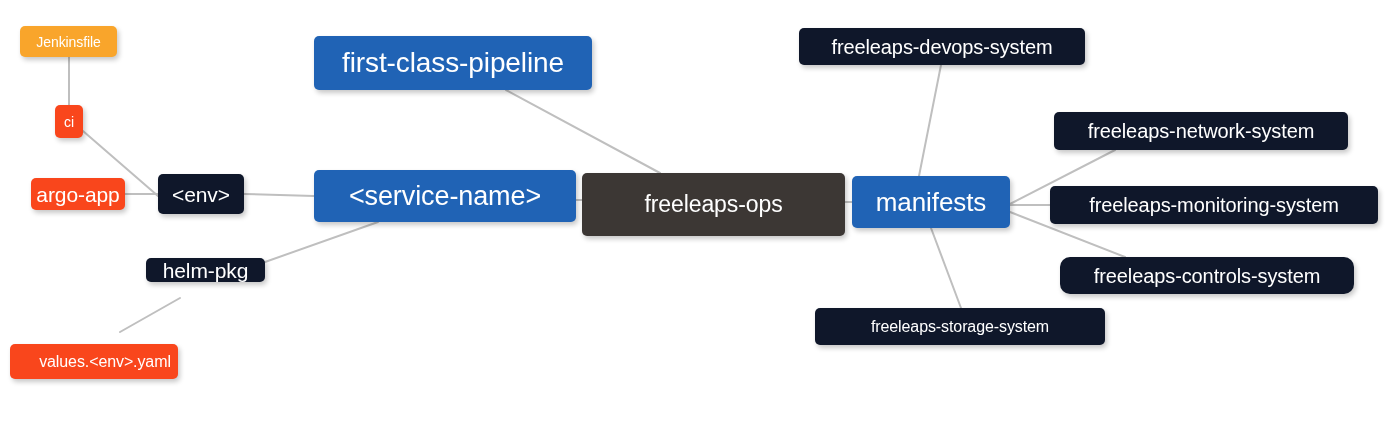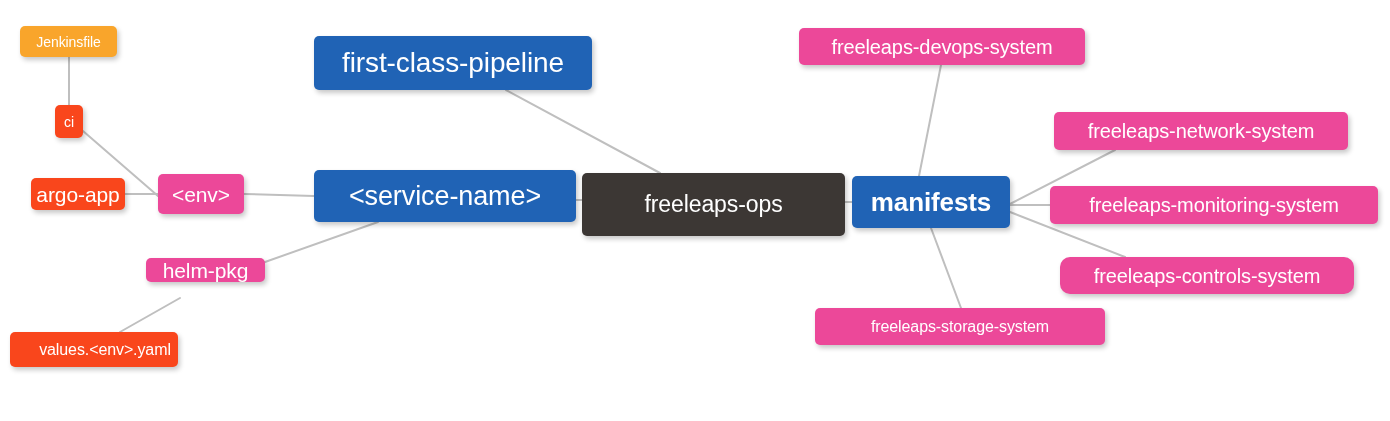--- a/index.html
+++ b/index.html
@@ -43,21 +43,21 @@
   }
   .node .lbl {
     display: block;
     line-height: 1;
     padding: 0 2px;
   }
 
   
   .n-root   { background: #3c3734; }
   .n-blue   { background: #2063b5; }
-  .n-green  { background: #ec4899; }
+  .n-green  { background: #0f172a; }
   .n-red    { background: #f9461c; }
   .n-orange { background: #f9a52b; }
 </style>
 </head>
 <body>
 
 <div id="canvas">
   <svg id="edges" viewBox="0 0 1390 421" xmlns="http://www.w3.org/2000/svg">
       <line x1="69" y1="57" x2="69" y2="105" stroke="#bfbfbf" stroke-width="2" stroke-linecap="round"></line>
       <line x1="83" y1="131" x2="158" y2="196" stroke="#bfbfbf" stroke-width="2" stroke-linecap="round"></line>
@@ -83,34 +83,34 @@
       </div>
       <div class="node n-red" style="left: 31px; top: 178px; width: 94px; height: 32px;">
         <span class="lbl" style="font-size: 21px;">argo-app</span>
       </div>
       <div class="node n-green" style="left: 158px; top: 174px; width: 86px; height: 40px;">
         <span class="lbl" style="font-size: 21px;">&lt;env&gt;</span>
       </div>
       <div class="node n-green" style="left: 146px; top: 258px; width: 119px; height: 24px;">
         <span class="lbl" style="font-size: 21px;">helm-pkg</span>
       </div>
-      <div class="node n-red" style="left: 10px; top: 332px; width: 168px; height: 35px; padding-left: 22px;">
+      <div class="node n-red" style="left: 10px; top: 344px; width: 168px; height: 35px; padding-left: 22px;">
         <span class="lbl" style="font-size: 16px;">values.&lt;env&gt;.yaml</span>
       </div>
       <div class="node n-blue" style="left: 314px; top: 36px; width: 278px; height: 54px;">
         <span class="lbl" style="font-size: 28px;">first-class-pipeline</span>
       </div>
       <div class="node n-blue" style="left: 314px; top: 170px; width: 262px; height: 52px;">
         <span class="lbl" style="font-size: 27px;">&lt;service-name&gt;</span>
       </div>
       <div class="node n-root" style="left: 582px; top: 173px; width: 263px; height: 63px;">
         <span class="lbl" style="font-size: 23px;">freeleaps-ops</span>
       </div>
       <div class="node n-blue" style="left: 852px; top: 176px; width: 158px; height: 52px;">
-        <span class="lbl" style="font-size: 26px; font-weight: bold;">manifests</span>
+        <span class="lbl" style="font-size: 26px;">manifests</span>
       </div>
       <div class="node n-green" style="left: 799px; top: 28px; width: 286px; height: 37px;">
         <span class="lbl" style="font-size: 20px;">freeleaps-devops-system</span>
       </div>
       <div class="node n-green" style="left: 1054px; top: 112px; width: 294px; height: 38px;">
         <span class="lbl" style="font-size: 20px;">freeleaps-network-system</span>
       </div>
       <div class="node n-green" style="left: 1050px; top: 186px; width: 328px; height: 38px;">
         <span class="lbl" style="font-size: 20px;">freeleaps-monitoring-system</span>
       </div>

